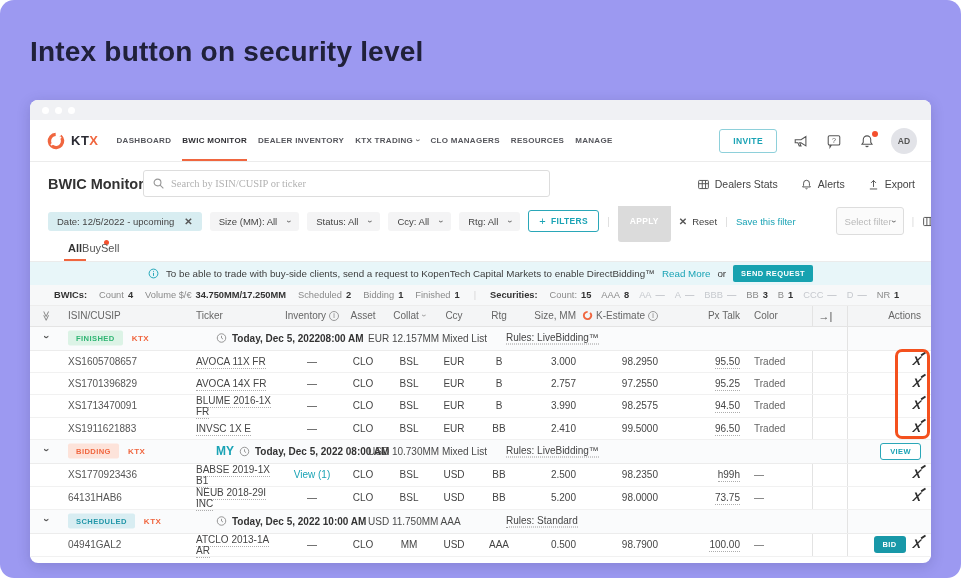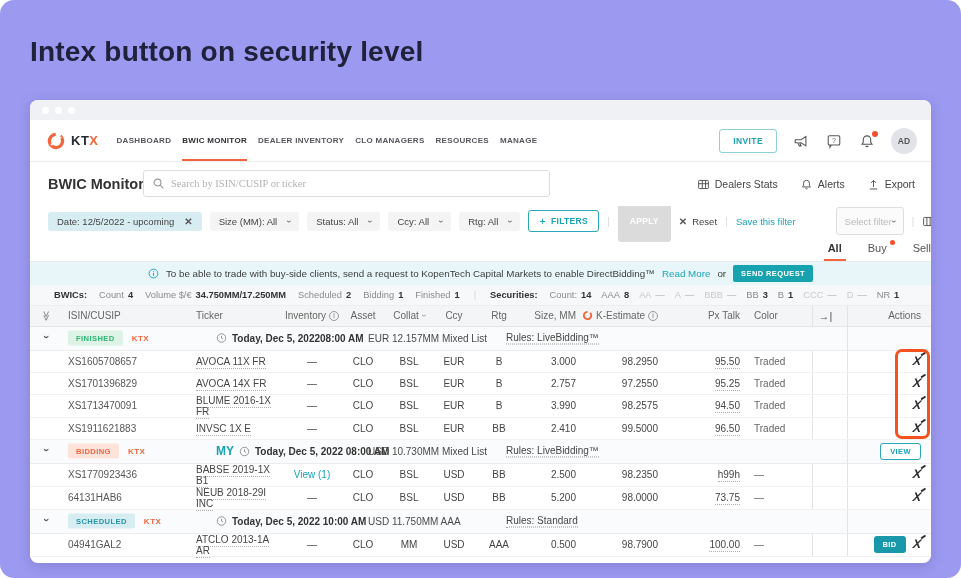--- a/index.html
+++ b/index.html
@@ -48,21 +48,21 @@
   .filters-btn { display:flex; align-items:center; gap:5px; border:1px solid #2aa7b8; color:#1aa3b5; background:#fff; border-radius:3px; padding:4px 10px; font-size:8.5px; font-weight:700; letter-spacing:.3px; cursor:pointer; font-family:inherit; }
   .apply-btn { background:#dbdbdb; color:#fff; border:none; border-radius:3px; padding:16px 12px; font-size:8.5px; font-weight:700; letter-spacing:.3px; font-family:inherit; }
   .sep { color:#ddd; font-size:11px; }
   .reset { display:flex; align-items:center; gap:5px; cursor:pointer; color:#3f3f3f; }
   .save-link { color:#1aa3b5; cursor:pointer; }
   .select-filter { width:128px; height:23px; border:1px solid #ddd; background:#fbfbfb; border-radius:3px; display:flex; align-items:center; justify-content:space-between; padding:13px 8px; color:#b9b9b9; cursor:pointer;margin-left:32px; }
   .columns { display:flex; align-items:center; gap:5px; cursor:pointer; }
   .columns svg { width:13px; height:13px; }
 
   
-  .tabs-row { height:26px; display:flex; align-items:flex-end; gap:26px; padding:0 0 0 30px; border-bottom:1px solid #ebebeb; background:#fff;justify-content:flex-end; }
+  .tabs-row { height:26px; display:flex; align-items:flex-end; padding:0 0 0 38px; border-bottom:1px solid #ebebeb; background:#fff; }
   .tab { position:relative; font-size:11px; color:#555; padding-bottom:7px; cursor:pointer; }
   .tab.active { color:#333; font-weight:700; }
   .tab.active::after { content:""; position:absolute; left:-4px; right:-4px; bottom:0; height:2px; background:#f0663f; }
   .tab .dot { position:absolute; top:-2px; right:-8px; width:5px; height:5px; border-radius:50%; background:#f4502e; }
 
   
   .banner { height:23px; background:#e8f6f9; display:flex; align-items:center; justify-content:center; gap:7px; font-size:9.8px; color:#3d3d3d; }
   .banner svg { width:11px; height:11px; }
   .read-more { color:#1aa3b5; cursor:pointer; }
   .send-request { background:#17a2b0; color:#fff; border:none; border-radius:2px; font-family:inherit; font-size:7.5px; font-weight:700; letter-spacing:.4px; padding:4px 8px; cursor:pointer; }
@@ -144,20 +144,24 @@
           <div class="nav-item">
             <span>DASHBOARD</span>
           </div>
           <div class="nav-item active">
             <span>BWIC MONITOR</span>
           </div>
           <div class="nav-item">
             <span>DEALER INVENTORY</span>
           </div>
           <div class="nav-item">
+            <span>KTX TRADING</span>
+            <span class="chev sm" style="margin-left: 3px;">›</span>
+          </div>
+          <div class="nav-item">
             <span>CLO MANAGERS</span>
           </div>
           <div class="nav-item">
             <span>RESOURCES</span>
           </div>
           <div class="nav-item">
             <span>MANAGE</span>
           </div>
         </div>
       <div class="nav-right">
@@ -312,21 +316,21 @@
           <span class="stat-item">
             <span>Finished</span>
             <b>1</b>
           </span>
         </span>
       <span class="stats-sep">|</span>
       <b>Securities:</b>
       <span style="display:flex;gap:10px;">
           <span class="stat-item">
             <span>Count:</span>
-            <b>14</b>
+            <b>15</b>
           </span>
           <span class="stat-item">
             <span>AAA</span>
             <b>8</b>
           </span>
           <span class="stat-item dim">
             <span>AA</span>
             <b>—</b>
           </span>
           <span class="stat-item dim">

